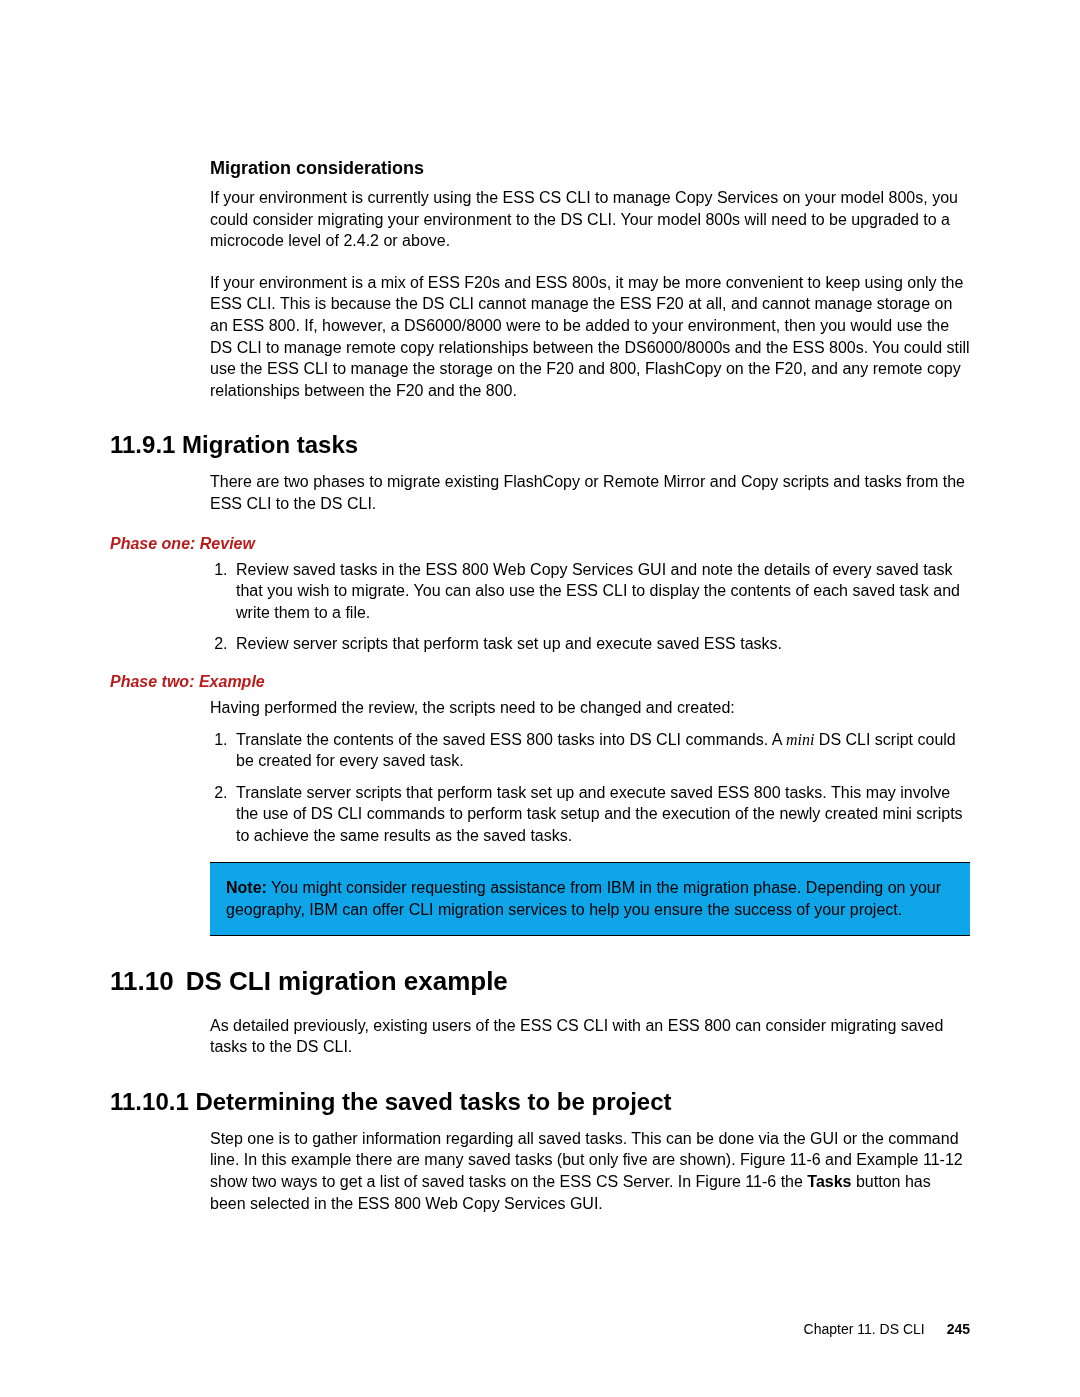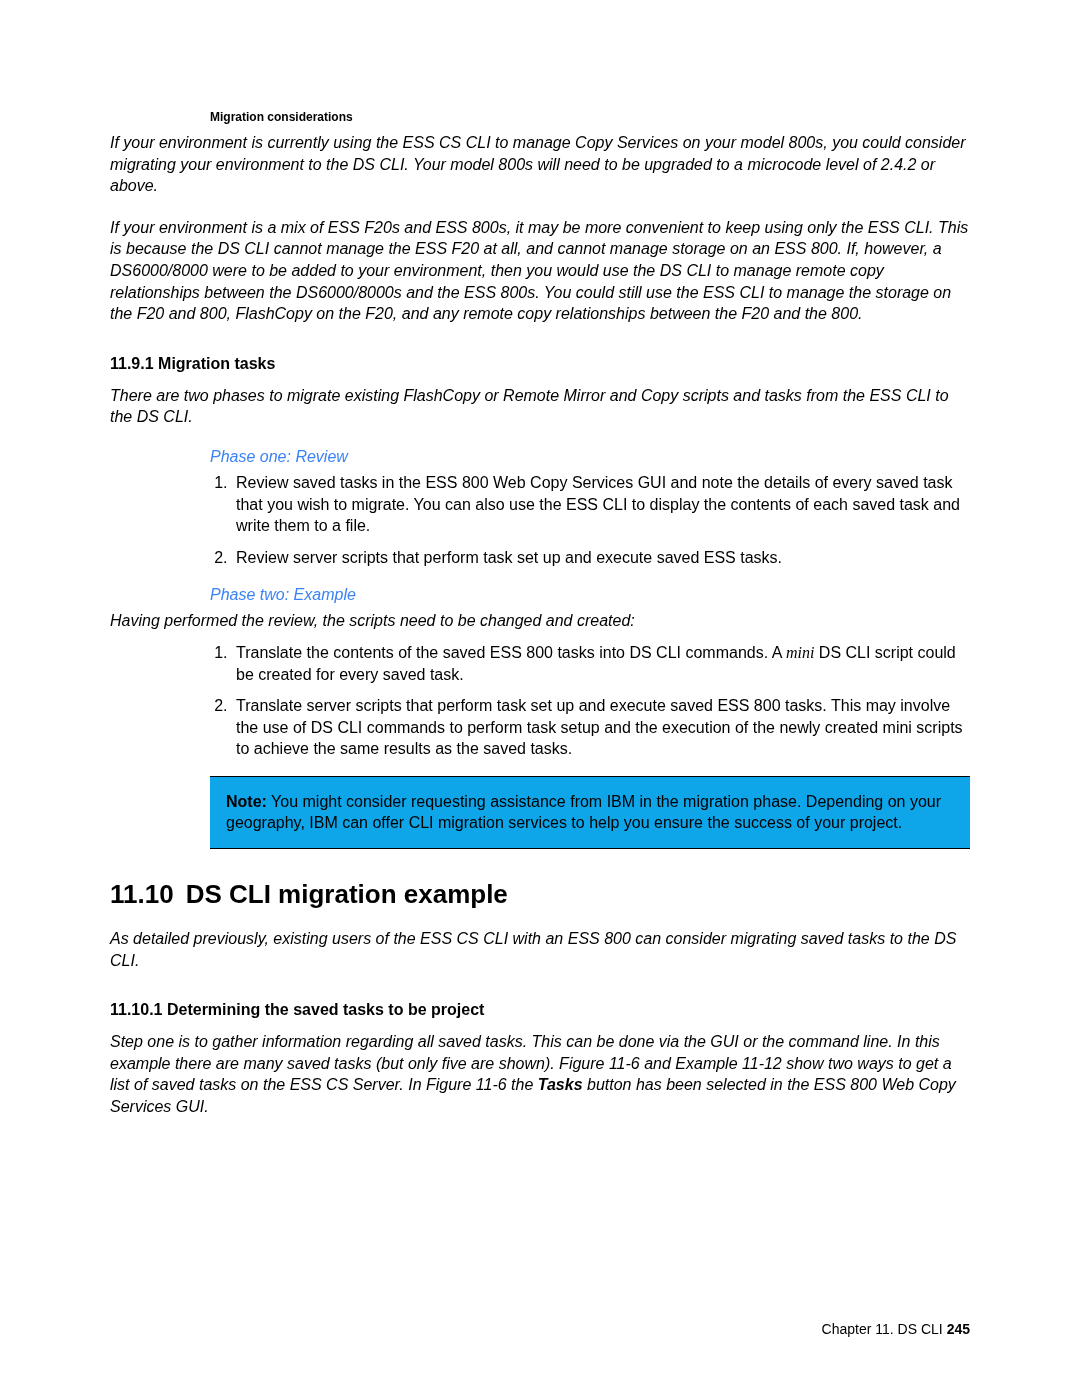--- a/index.html
+++ b/index.html
@@ -8,44 +8,44 @@
     background: #ffffff;
     width: 1080px;
     height: 1397px;
     position: relative;
     color: #000;
   }
   .page {
     padding: 110px 110px 0 110px;
   }
   .subheading {
-    font-size: 12px;
+    font-size: 18px;
     font-weight: bold;
     margin-left: 100px;
     margin-bottom: 8px;
+    margin-top: 48px;
   }
   .body-text {
     font-size: 16px;
     line-height: 1.35;
+    margin-left: 100px;
     margin-bottom: 20px;
-    font-style: italic;
   }
   .section-heading {
-    font-size: 16px;
+    font-size: 24px;
     font-weight: bold;
     margin-top: 30px;
     margin-bottom: 12px;
     margin-left: 0;
   }
   .phase-heading {
     font-size: 16px;
-    font-weight: normal;
+    font-weight: bold;
     font-style: italic;
-    color: #3b82f6;
-    margin-left: 100px;
+    color: #b91c1c;
     margin-top: 18px;
     margin-bottom: 6px;
   }
   ol.numbered {
     margin-left: 100px;
     padding-left: 22px;
     font-size: 16px;
     line-height: 1.35;
   }
   ol.numbered li {
@@ -72,21 +72,21 @@
   }
   .main-heading .num { margin-right: 12px; }
   .mini-italic { font-style: italic; font-family: 'Times New Roman', Times, serif; }
   .bold-inline { font-weight: bold; }
   .footer {
     position: absolute;
     bottom: 60px;
     right: 110px;
     font-size: 14px;
   }
-  .footer .chapref { }
+  .footer .chapref { margin-right: 18px; }
   .footer .pnum { font-weight: bold; }
 </style>
 </head>
 <body>
 
 <div class="page">
 
   <div class="subheading">Migration considerations</div>
   <p class="body-text">If your environment is currently using the ESS CS CLI to manage Copy Services on your model 800s, you could consider migrating your environment to the DS CLI. Your model 800s will need to be upgraded to a microcode level of 2.4.2 or above.</p>
   <p class="body-text">If your environment is a mix of ESS F20s and ESS 800s, it may be more convenient to keep using only the ESS CLI. This is because the DS CLI cannot manage the ESS F20 at all, and cannot manage storage on an ESS 800. If, however, a DS6000/8000 were to be added to your environment, then you would use the DS CLI to manage remote copy relationships between the DS6000/8000s and the ESS 800s. You could still use the ESS CLI to manage the storage on the F20 and 800, FlashCopy on the F20, and any remote copy relationships between the F20 and the 800.</p>

